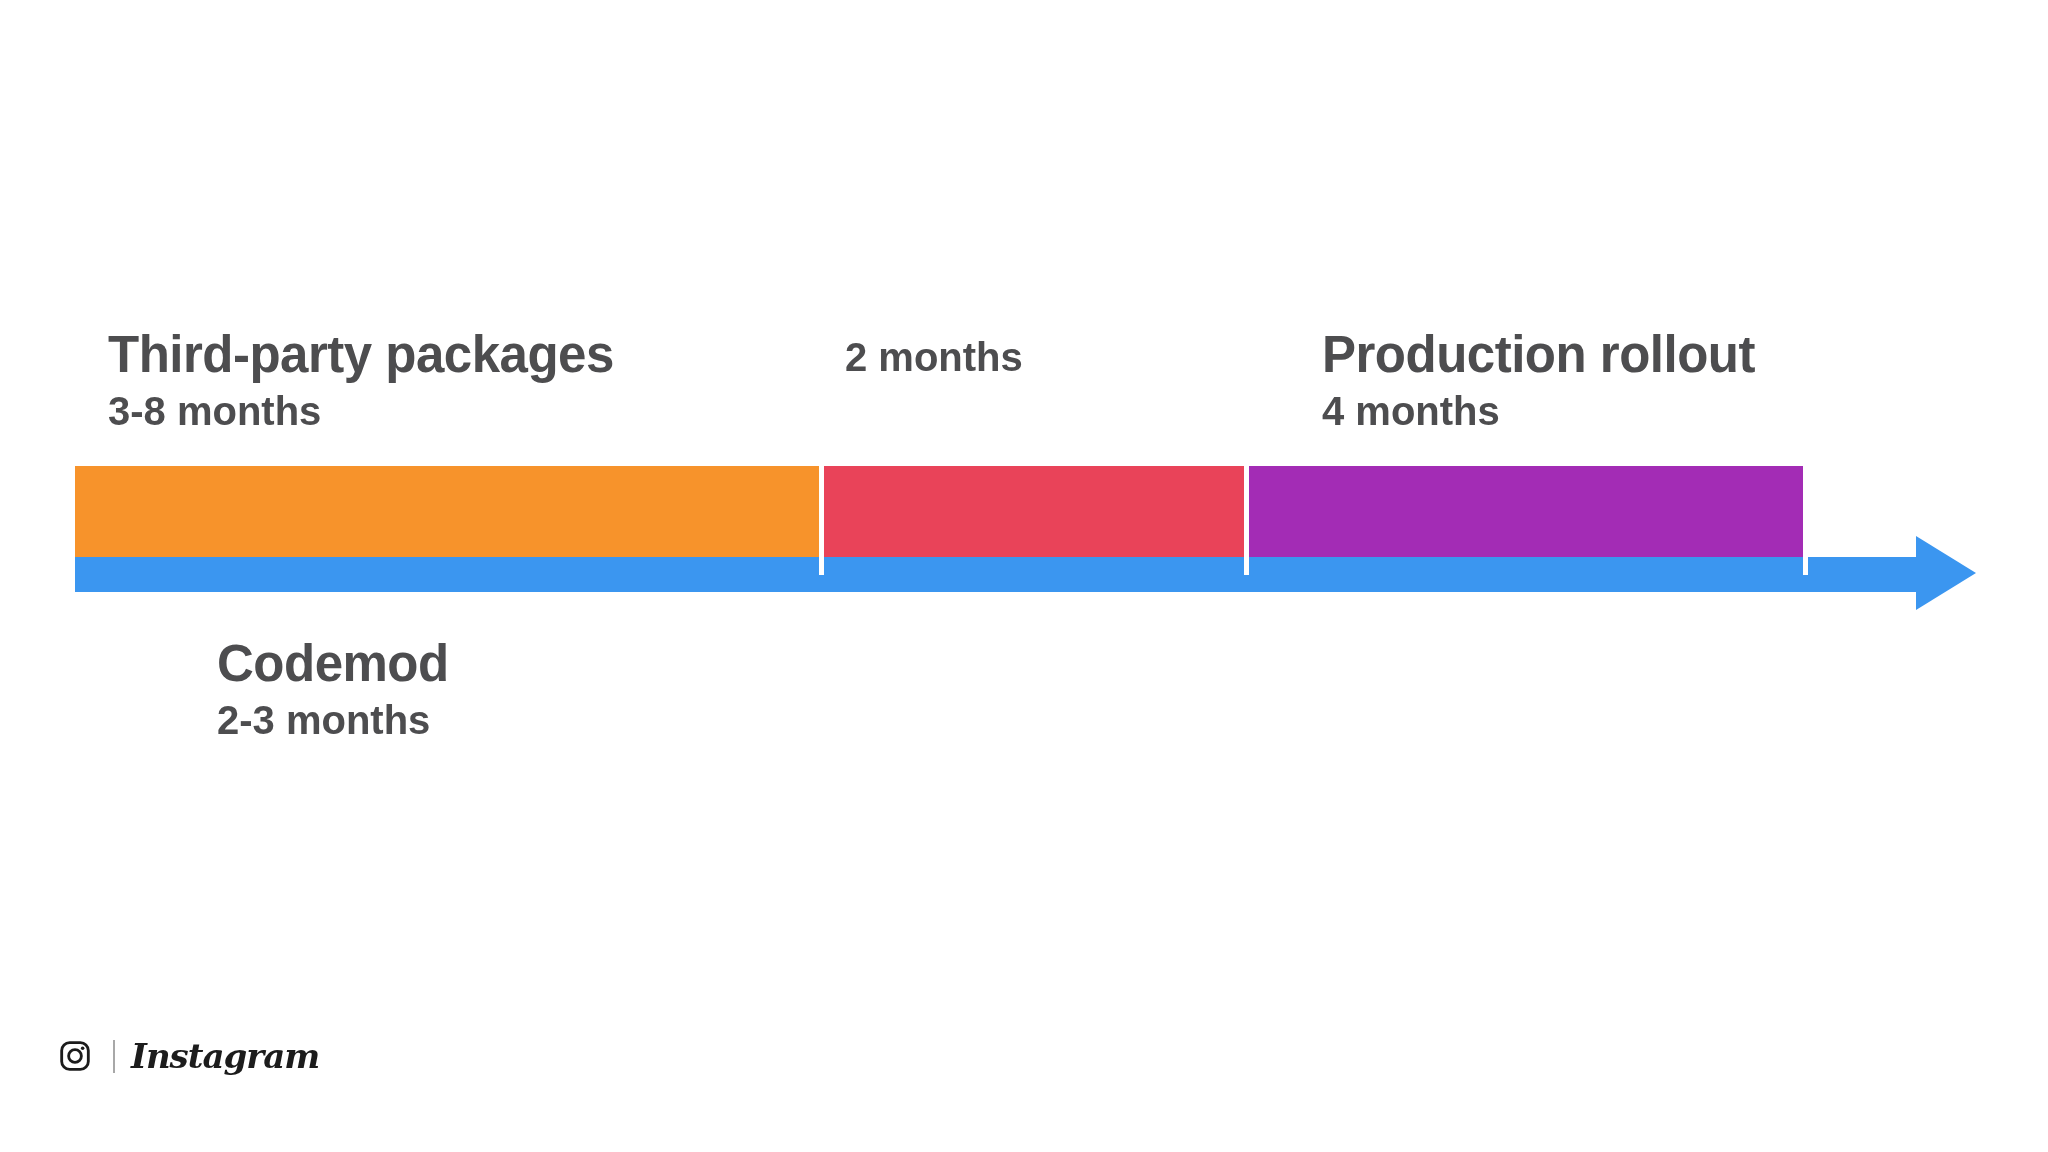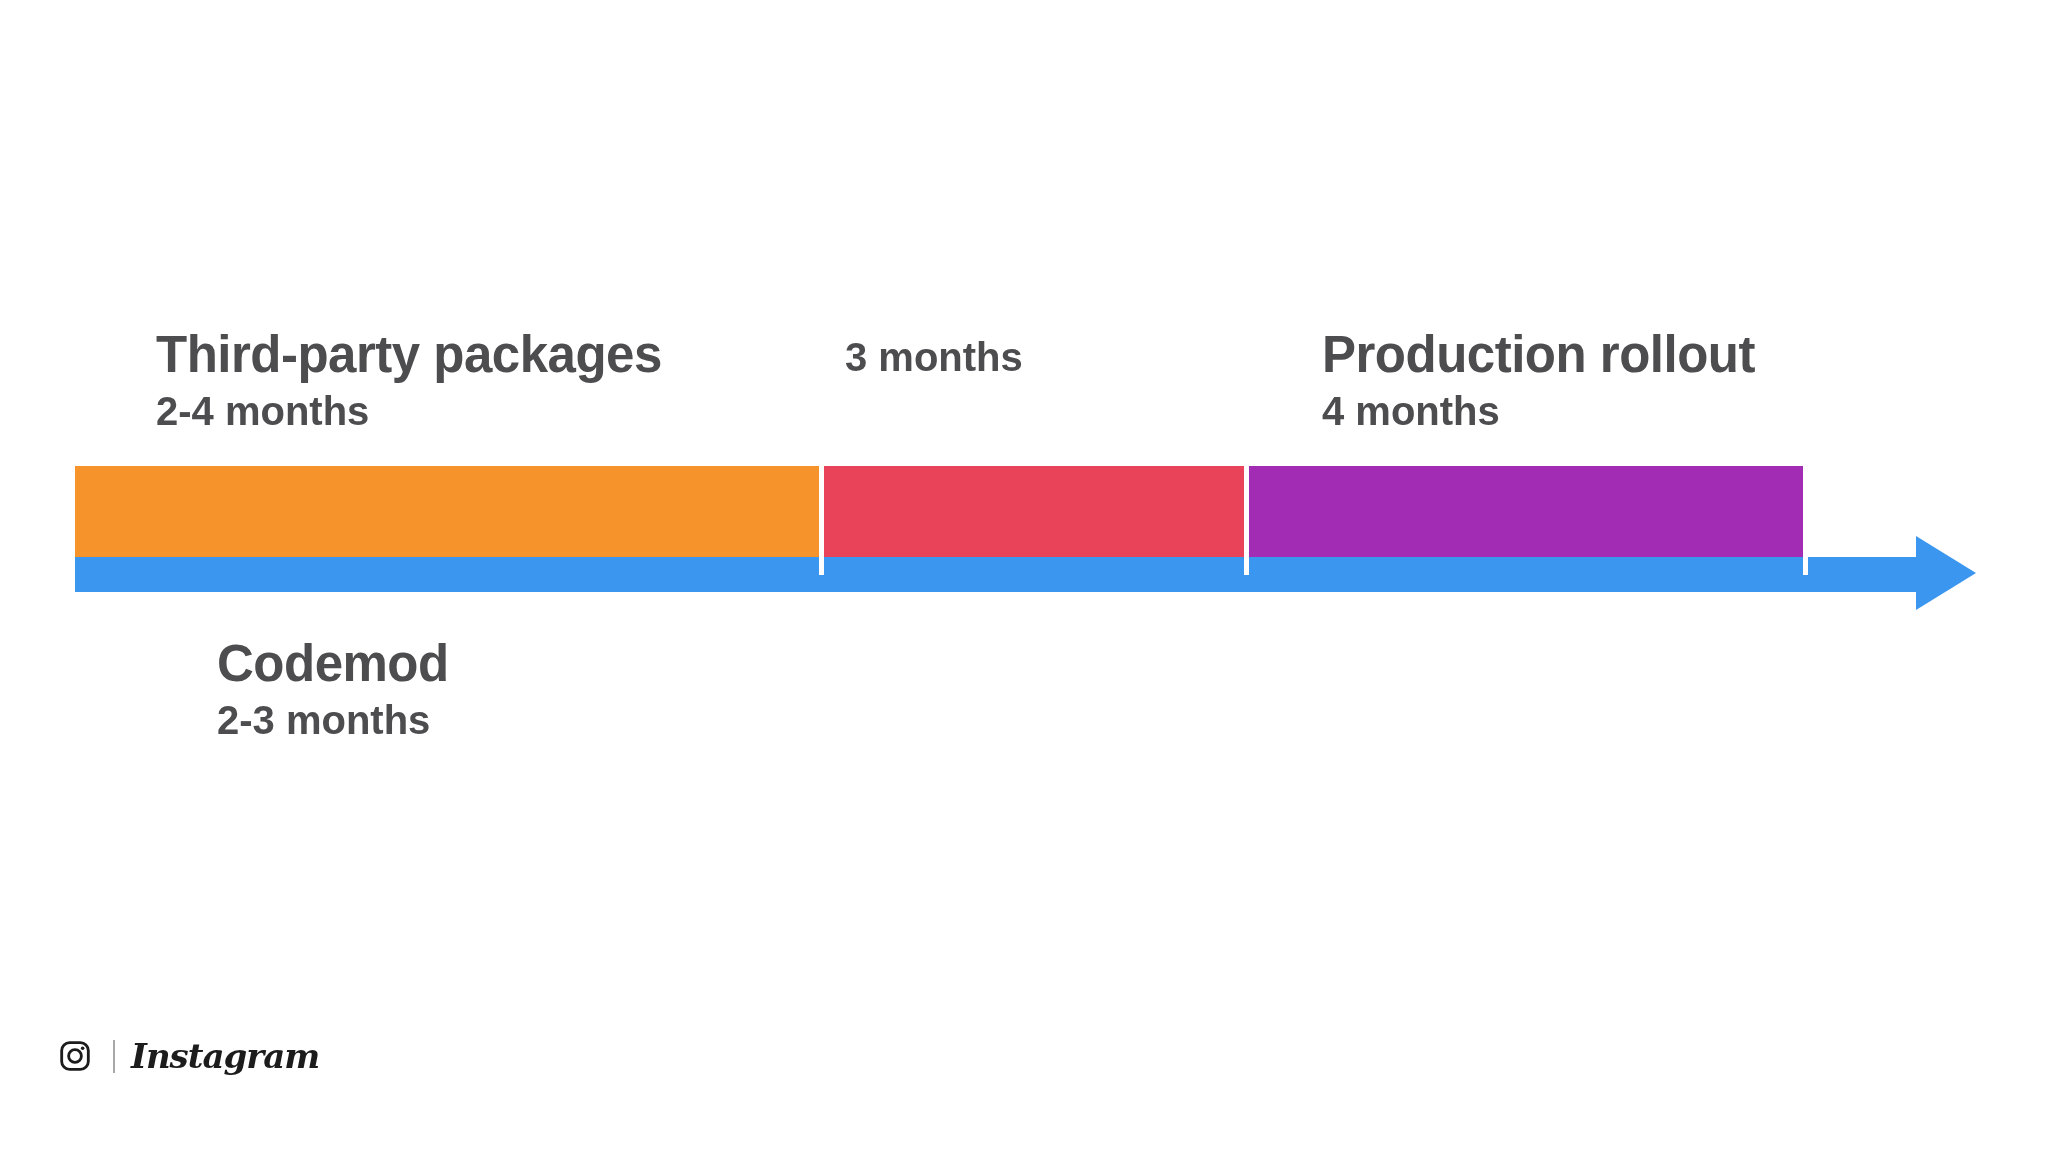--- a/index.html
+++ b/index.html
@@ -63,27 +63,27 @@
     font-style:italic;font-weight:bold;
     font-size:34px;line-height:38px;color:#1c1c1c;
     letter-spacing:-1px;white-space:nowrap;
   }
 </style>
 </head>
 <body>
 
 <div class="stage">
 
-  <div class="phase-label" id="label-0" style="color: rgb(77, 77, 79); margin-left: 48px;">
+  <div class="phase-label" id="label-0" style="color: rgb(77, 77, 79);">
     <div class="title">Third-party packages</div>
-    <div class="duration">2-4 months</div>
+    <div class="duration">3-8 months</div>
   </div>
 
   <div class="phase-label" id="label-1" style="color: rgb(77, 77, 79);">
-    <div class="duration">3 months</div>
+    <div class="duration">2 months</div>
   </div>
 
   <div class="phase-label" id="label-2" style="color: rgb(77, 77, 79);">
     <div class="title">Production rollout</div>
     <div class="duration">4 months</div>
   </div>
 
   <div class="arrow-shaft" style="background-color: rgb(59, 150, 240);"></div>
   <div class="arrow-head" style="border-left-color: rgb(59, 150, 240);"></div>
 

